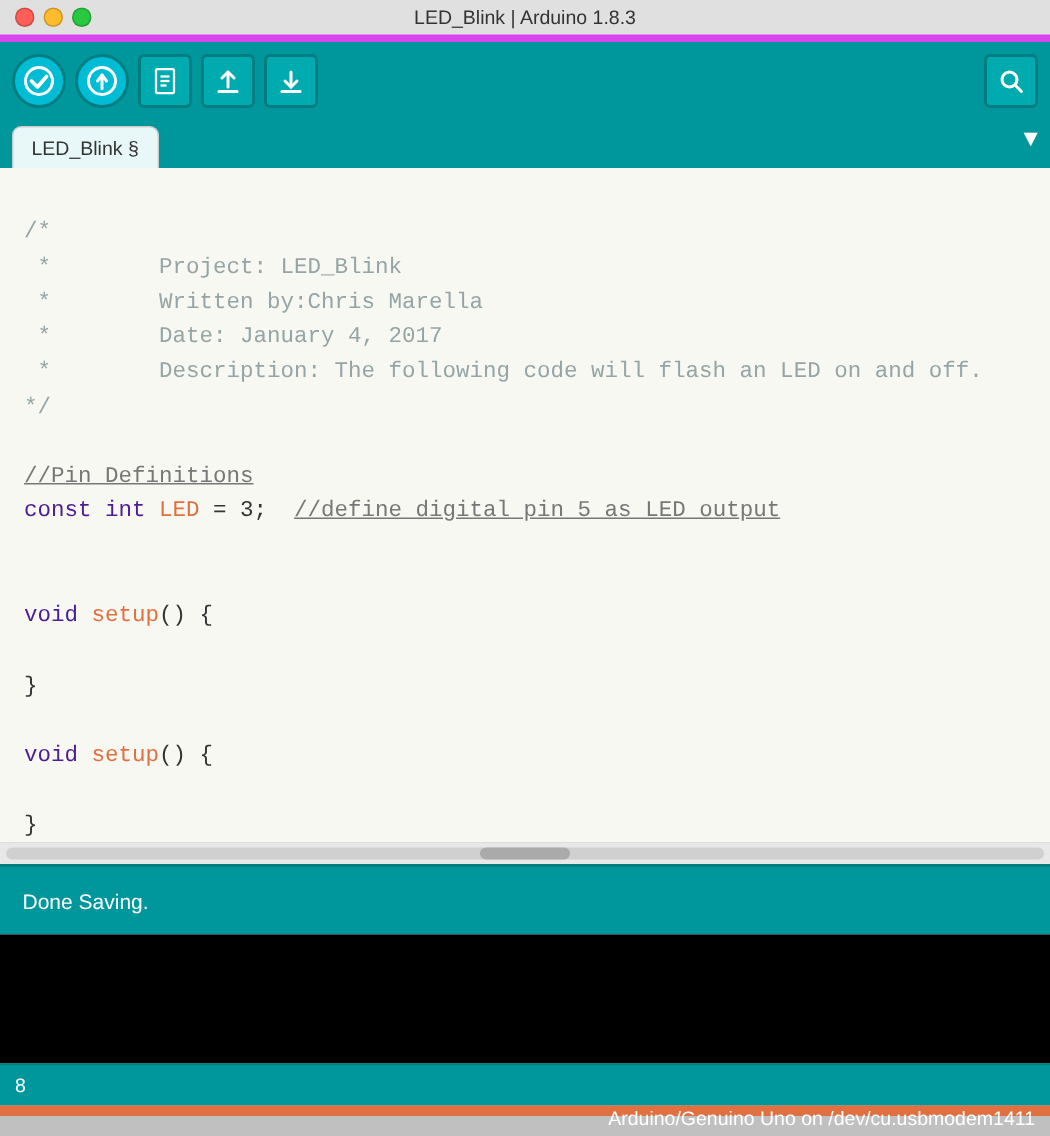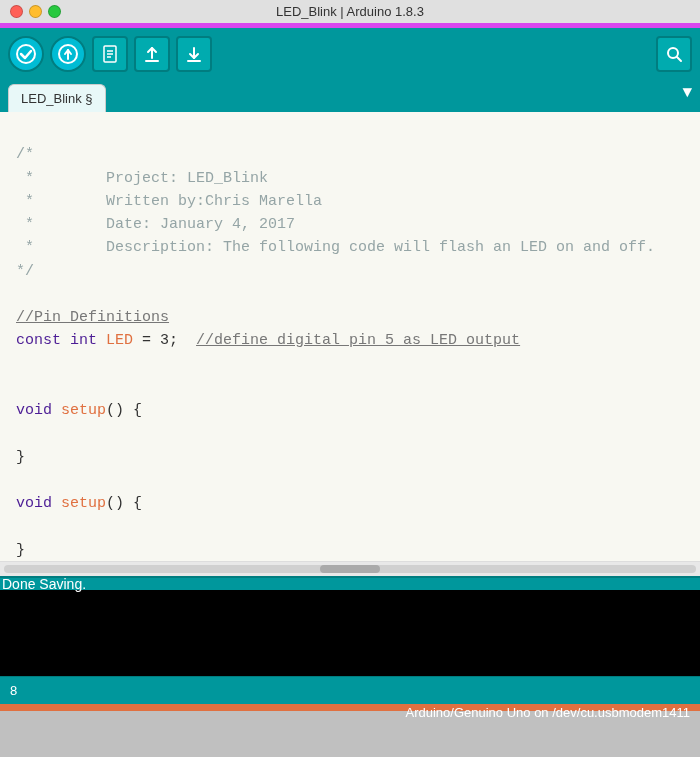--- a/index.html
+++ b/index.html
@@ -175,24 +175,24 @@
       background: #aaa;
       border-radius: 4px;
       position: absolute;
       left: 50%;
       transform: translateX(-50%);
     }
 
     
     .console-area {
       background: #00979c;
-      height: 14px;
-      display: flex;
-      align-items: center;
-      padding: 0 2px;
+      height: 47px;
+      display: flex;
+      align-items: center;
+      padding: 0 15px;
       border-top: 2px solid #007d80;
     }
     .console-text {
       color: #ffffff;
       font-family: -apple-system, sans-serif;
       font-size: 14px;
       font-weight: 500;
     }
 
     

